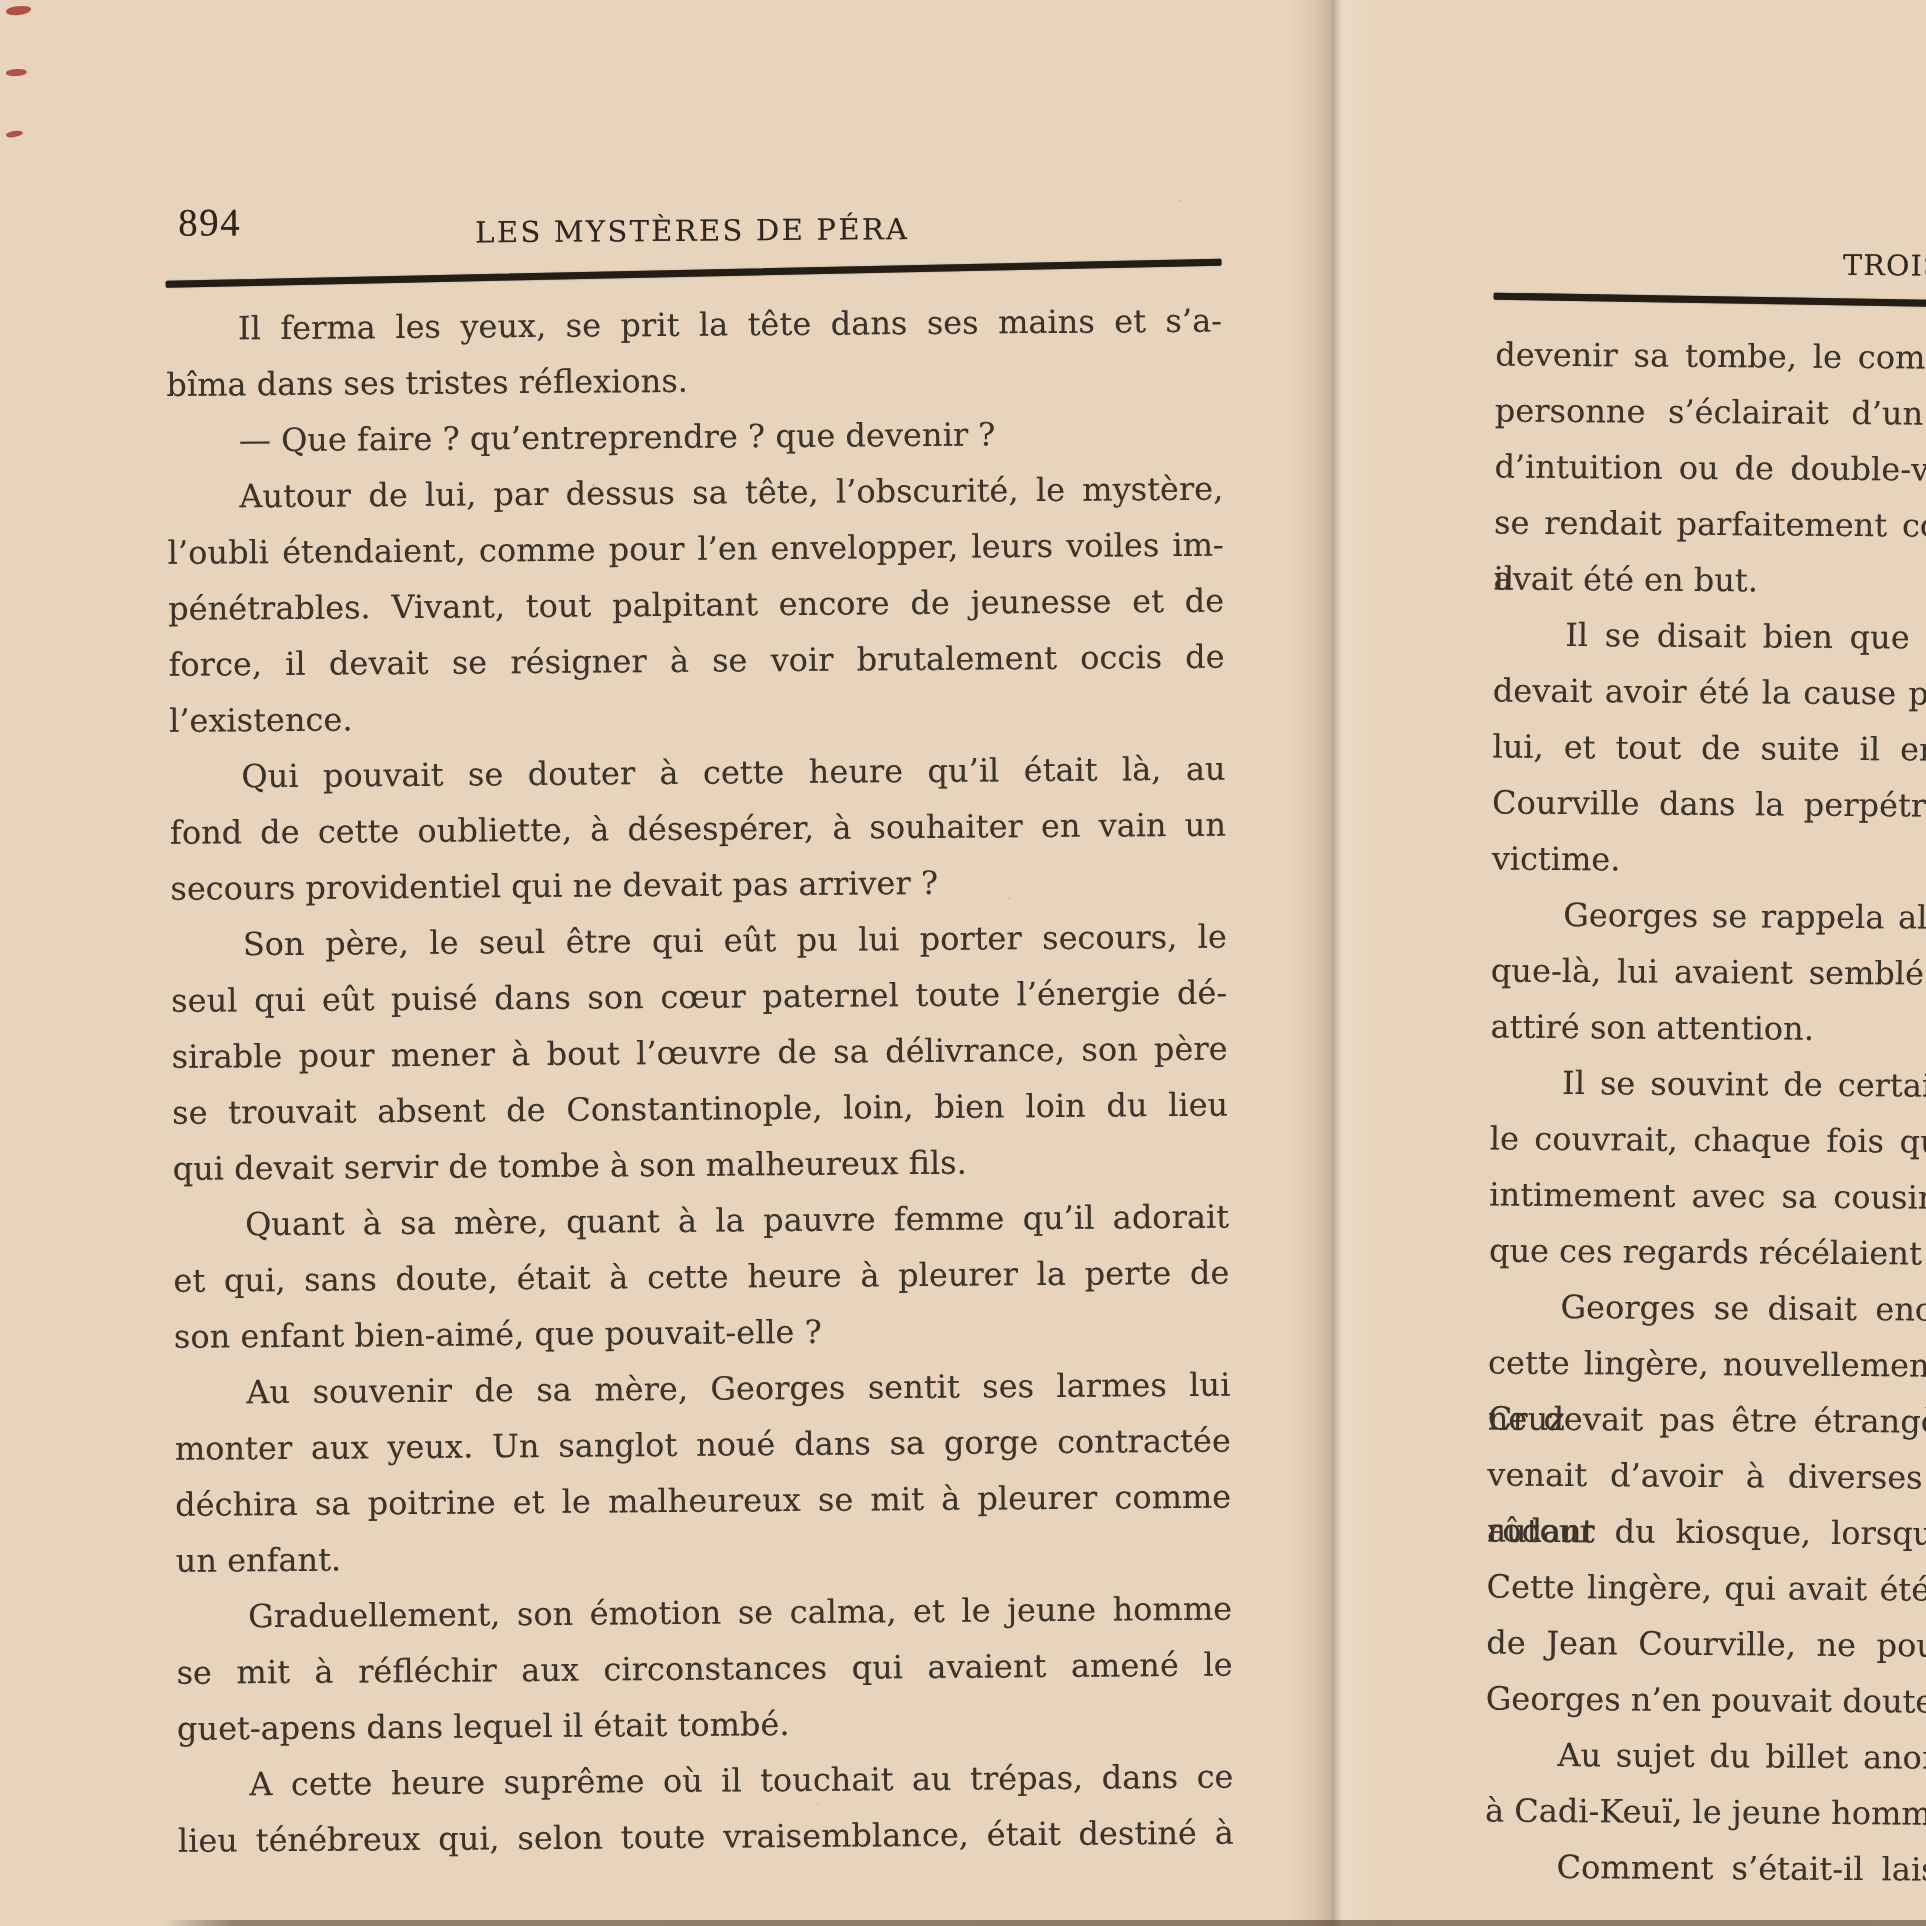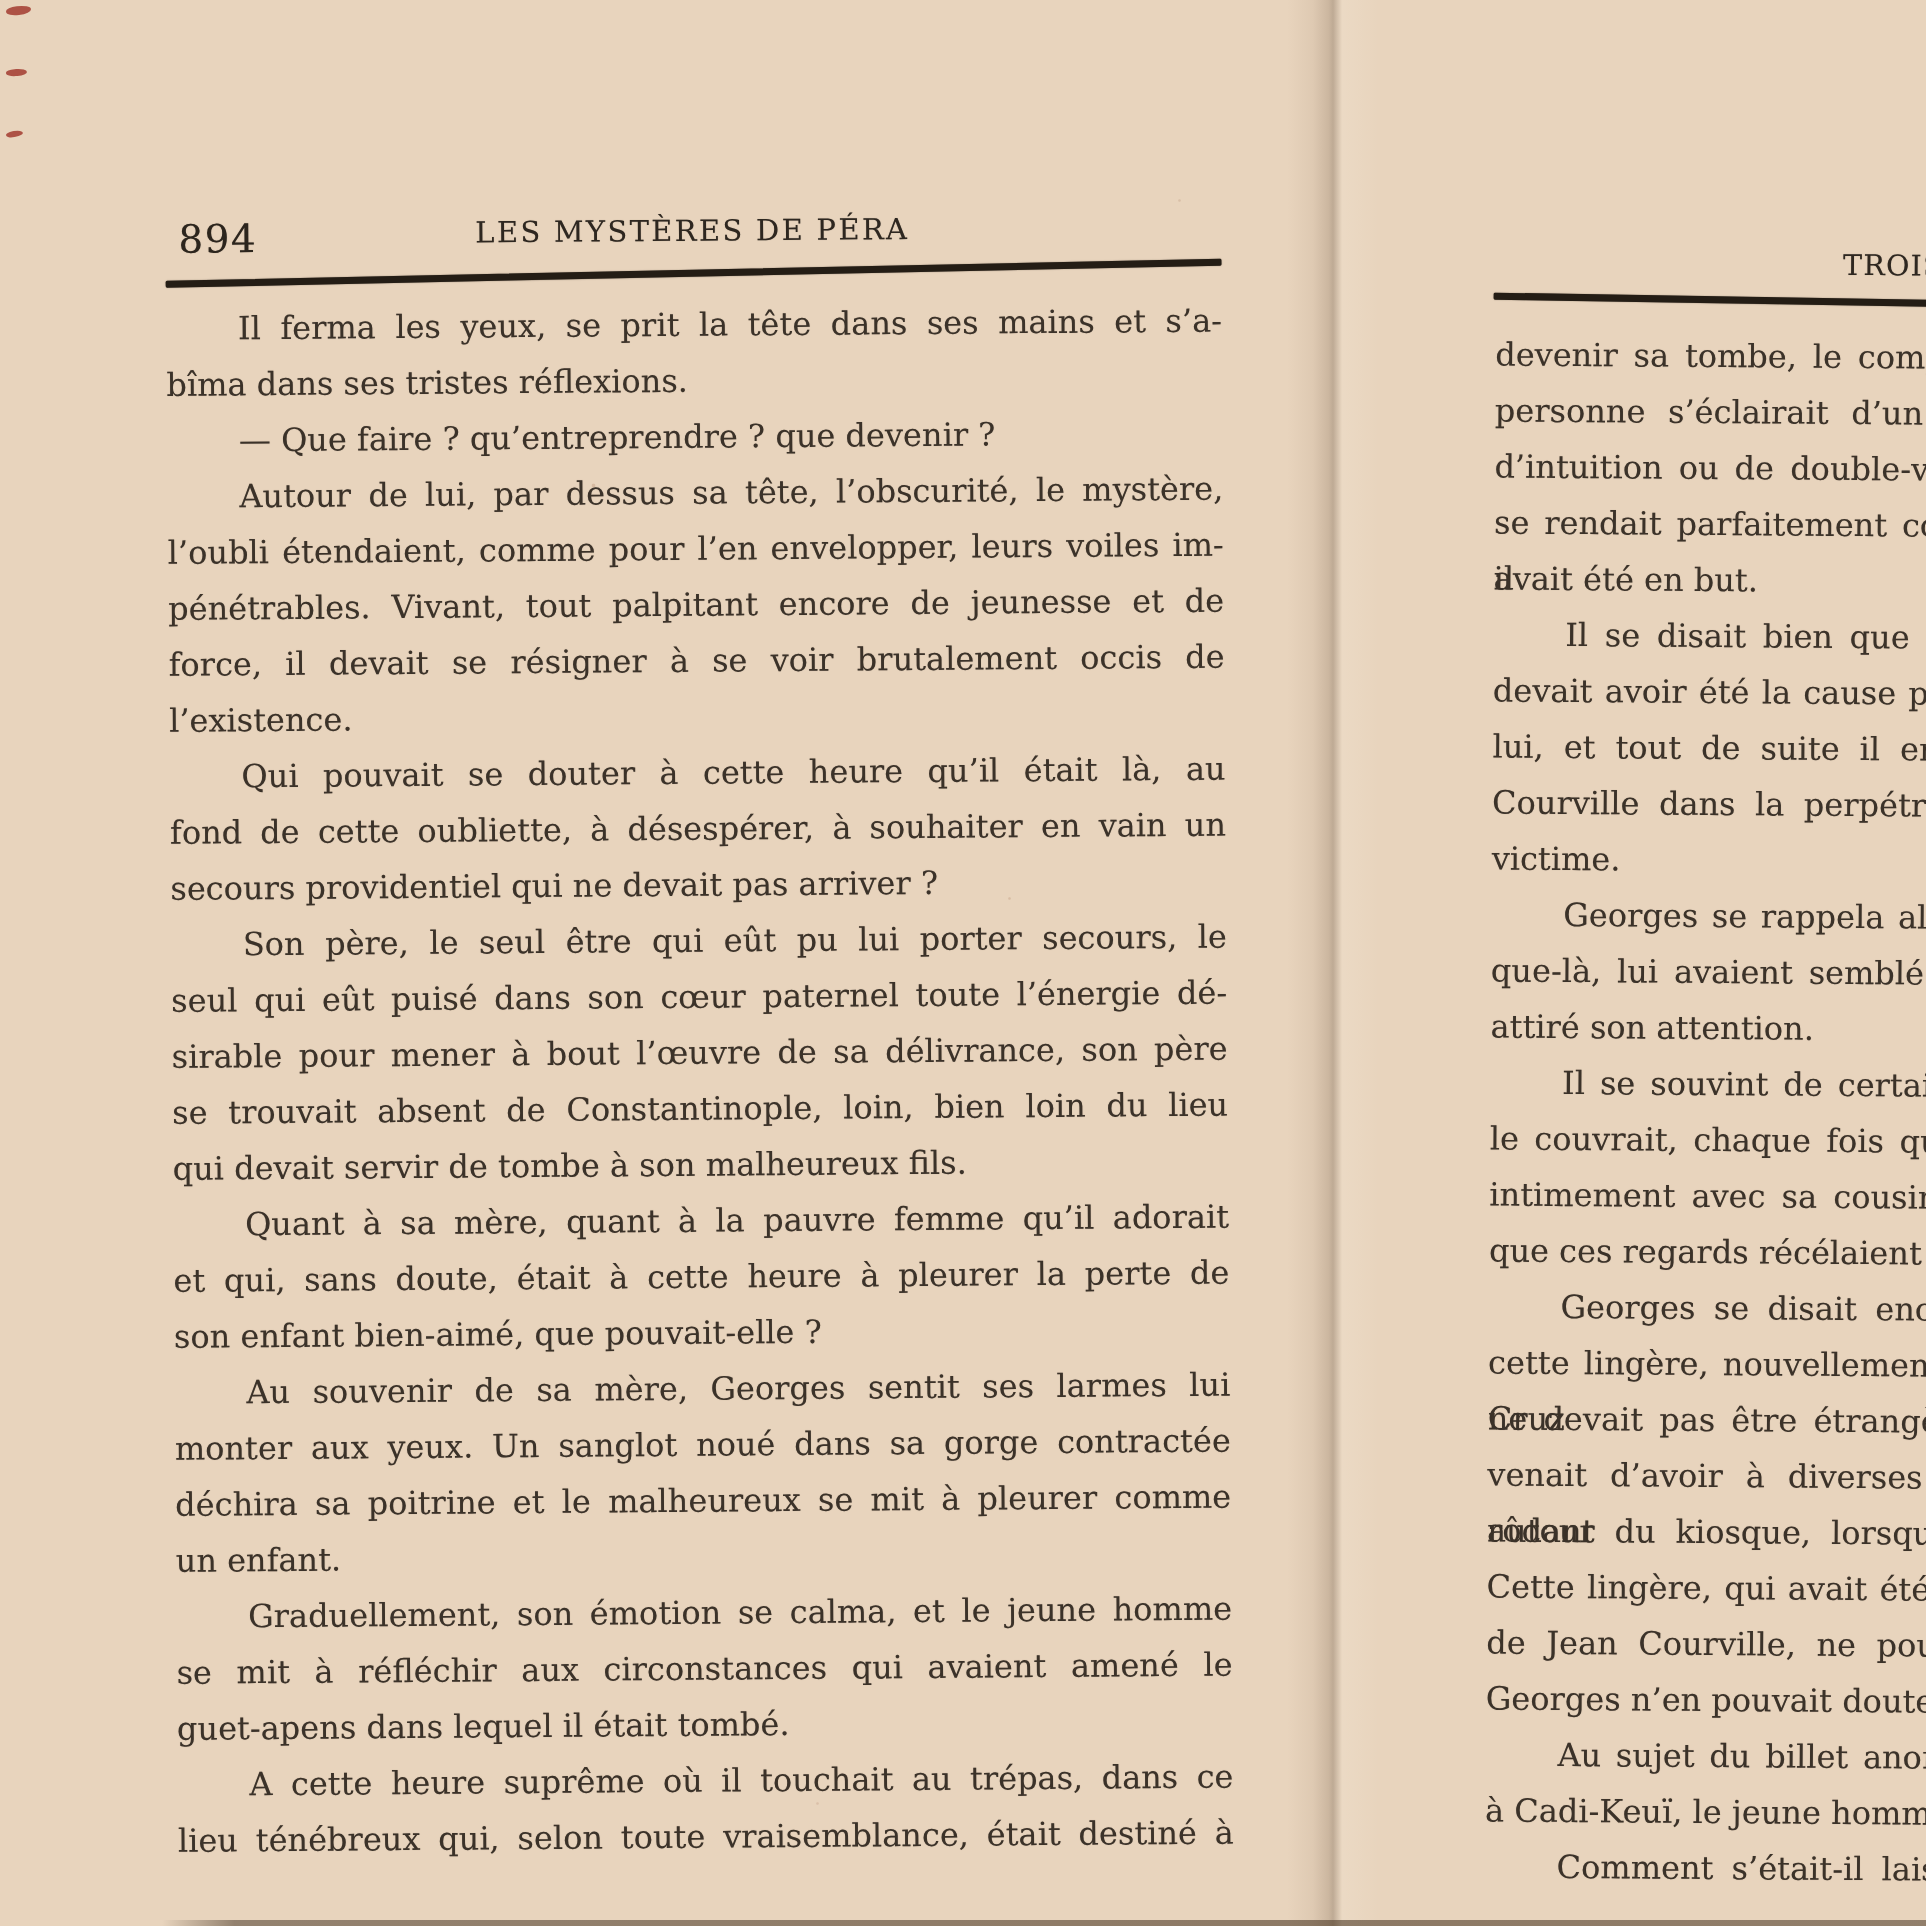--- a/index.html
+++ b/index.html
@@ -65,21 +65,21 @@
   .page { position: absolute; top: 0; height: 100%; }
   #left-page  { left: 0;      width: 1325px; transform: rotate(-0.45deg); }
   #right-page { left: 1325px; width: 1329px; transform: rotate(0.40deg);  }
 
   .pagenum {
     position: absolute;
     font-size: 39px; color: #2c251d;
     letter-spacing: 1.5px;
     text-shadow: 0 0 0.8px rgba(44,37,29,0.45);
   }
-  #left-page .pagenum  { left: 184px;  top: 213px; }
+  #left-page .pagenum  { left: 184px;  top: 196px; font-family: Liberation Serif, serif; }
 
   .running-title {
     position: absolute; text-align: center;
     color: #2e2720;
     text-shadow: 0 0 0.8px rgba(46,39,32,0.40);
     white-space: nowrap;
   }
   #left-page .running-title {
     left: 171px; width: 1054px; top: 214px;
     font-size: 29px; letter-spacing: 2.3px;

